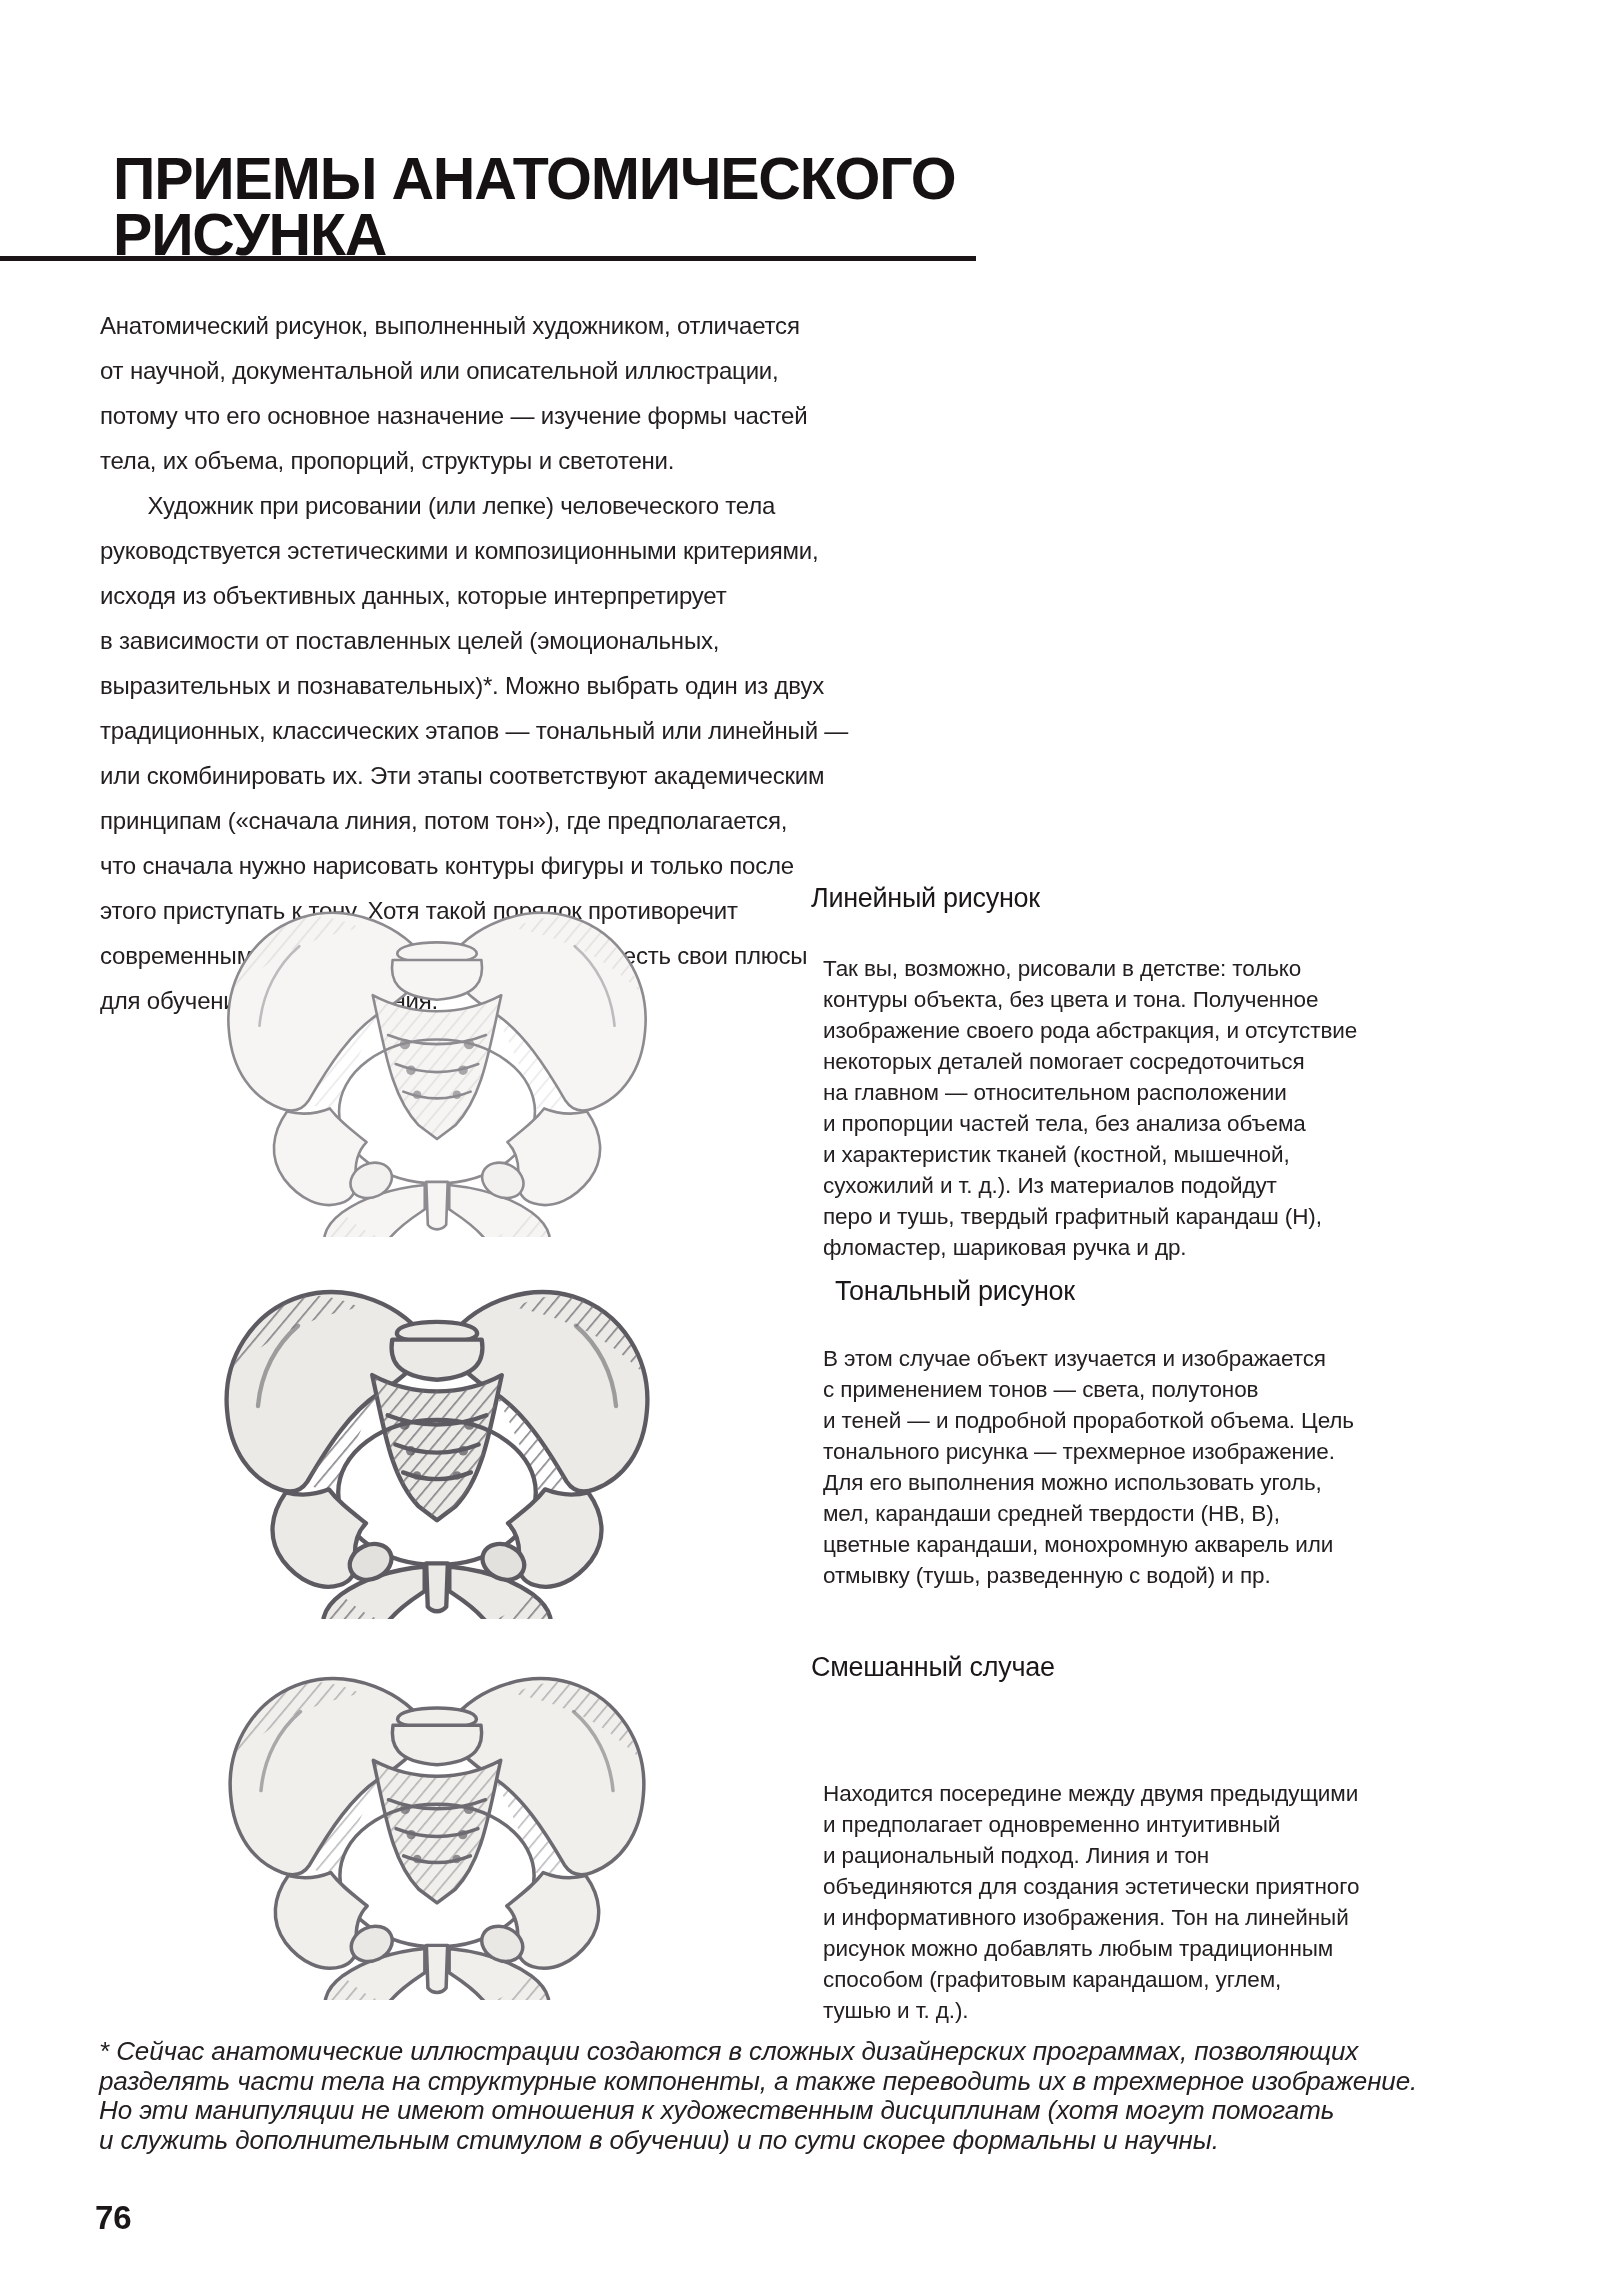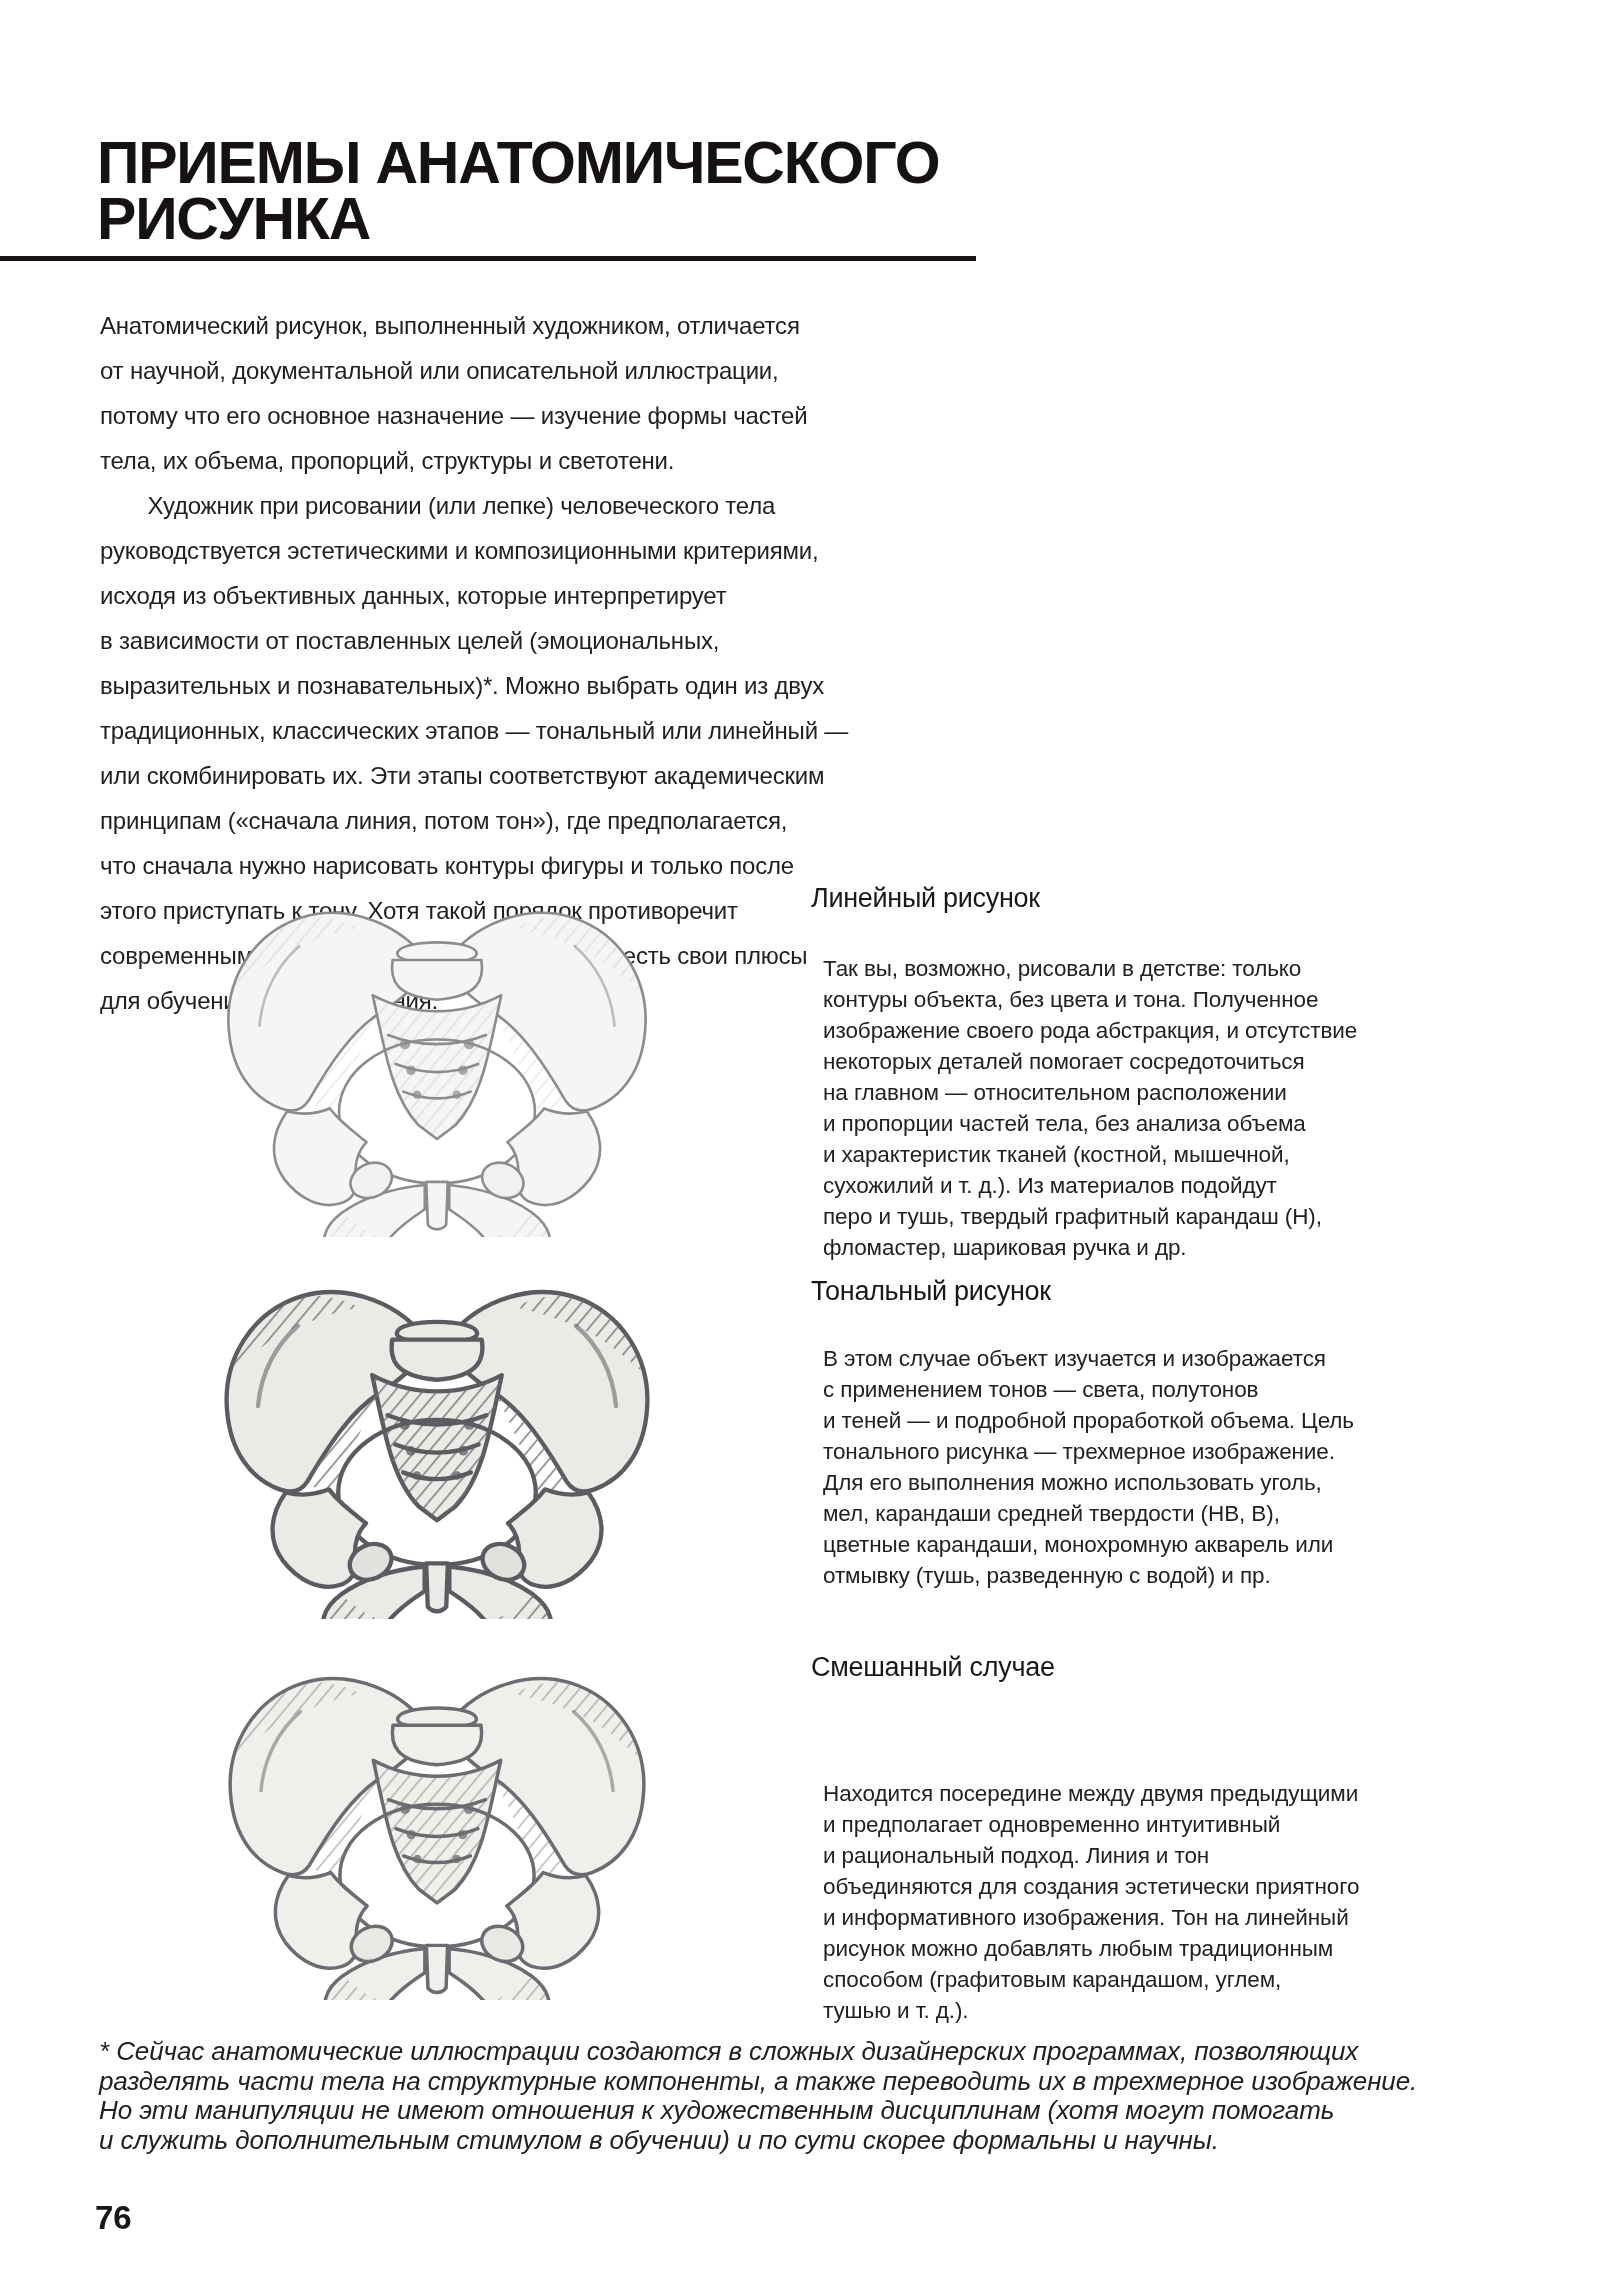--- a/index.html
+++ b/index.html
@@ -6,21 +6,21 @@
   .page{
     position:relative;
     width:1602px;height:2295px;
     background:#ffffff;
     font-family:"Liberation Sans", sans-serif;
     color:#242021;
     overflow:hidden;
   }
   .multiline{white-space:pre-line;}
   .title{
-    position:absolute;left:97px;top:135px;margin:0;
+    position:absolute;left:97px;top:135px;margin:16px;
     font-size:59px;line-height:56px;font-weight:700;
     letter-spacing:-1.2px;color:#161112;
   }
   .rule{
     position:absolute;left:0;top:256px;width:976px;height:5.3px;
     background:#1c1518;
   }
   .intro{
     position:absolute;left:100px;top:303px;margin:0;width:922px;
     font-size:24px;line-height:45px;letter-spacing:-0.2px;
@@ -30,21 +30,21 @@
   .fig-2{top:1264px;height:355px;}
   .fig-3{top:1651px;height:349px;}
   .figure svg{width:100%;height:100%;display:block;}
 
   .sec-heading{
     position:absolute;left:811px;margin:0;
     font-size:27px;line-height:29.5px;font-weight:400;
     letter-spacing:-0.3px;color:#1b1718;
   }
   .h-1{top:884px;}
-  .h-2{top:1277px;}
+  .h-2{top:1277px;margin-left:24px;}
   .h-3{top:1653px;}
   .sec-body{
     position:absolute;left:811px;margin:12px;width:780px;
     font-size:22.5px;line-height:31px;letter-spacing:-0.1px;
   }
   .p-1{top:941px;}
   .p-2{top:1331px;}
   .p-3{top:1766px;}
   .footnote{
     position:absolute;left:99px;top:2037px;margin:0;width:1430px;

